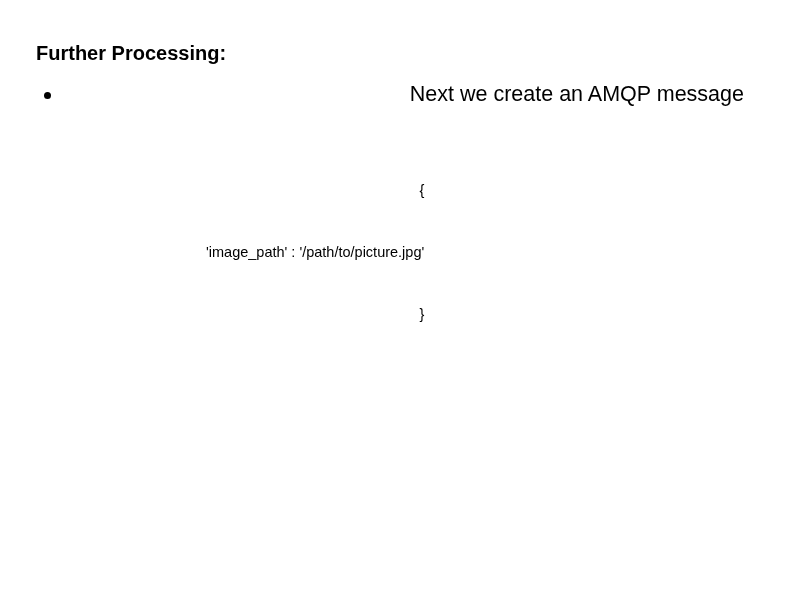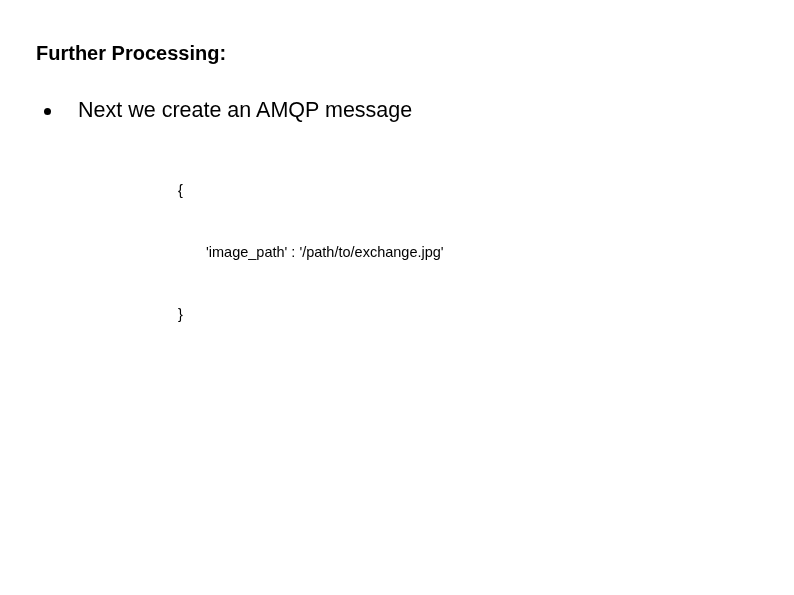--- a/index.html
+++ b/index.html
@@ -12,20 +12,21 @@
     background: #ffffff;
     font-family: "Liberation Sans", sans-serif;
     color: #000000;
     overflow: hidden;
     position: relative;
   }
 
   .slide {
     position: absolute;
     inset: 0;
+    text-align: right;
   }
 
   
   .slide-title {
     position: absolute;
     left: 36px;
     top: 41px;
     font-size: 20px;
     font-weight: bold;
     line-height: 24px;
@@ -51,21 +52,21 @@
   .bullet-row .bullet-text {
     display: block;
     margin-left: 34px;
     font-size: 21.5px;
     line-height: 28px;
     color: #000000;
   }
 
   #bullet-1 {
     left: 44px;
-    top: 96px;
+    top: 80px;
     width: 700px;
   }
 
   #bullet-2 {
     left: 44px;
     top: 296px;
     width: 648px;
   }
   #bullet-2 .bullet-text {
     width: 614px;
@@ -96,18 +97,18 @@
 
   <div class="slide-title">Further Processing:</div>
 
   <div class="bullet-row" id="bullet-1">
     <span class="bullet-marker"></span>
     <span class="bullet-text">Next we create an AMQP message</span>
   </div>
 
   <div class="code-block">
     <span class="code-line">{</span>
-    <span class="code-line indented">'image_path' : '/path/to/exchange.jpg'</span>
+    <span class="code-line indented">'image_path' : '/path/to/picture.jpg'</span>
     <span class="code-line">}</span>
   </div>
 
 
 </div>
 
 </body></html>

